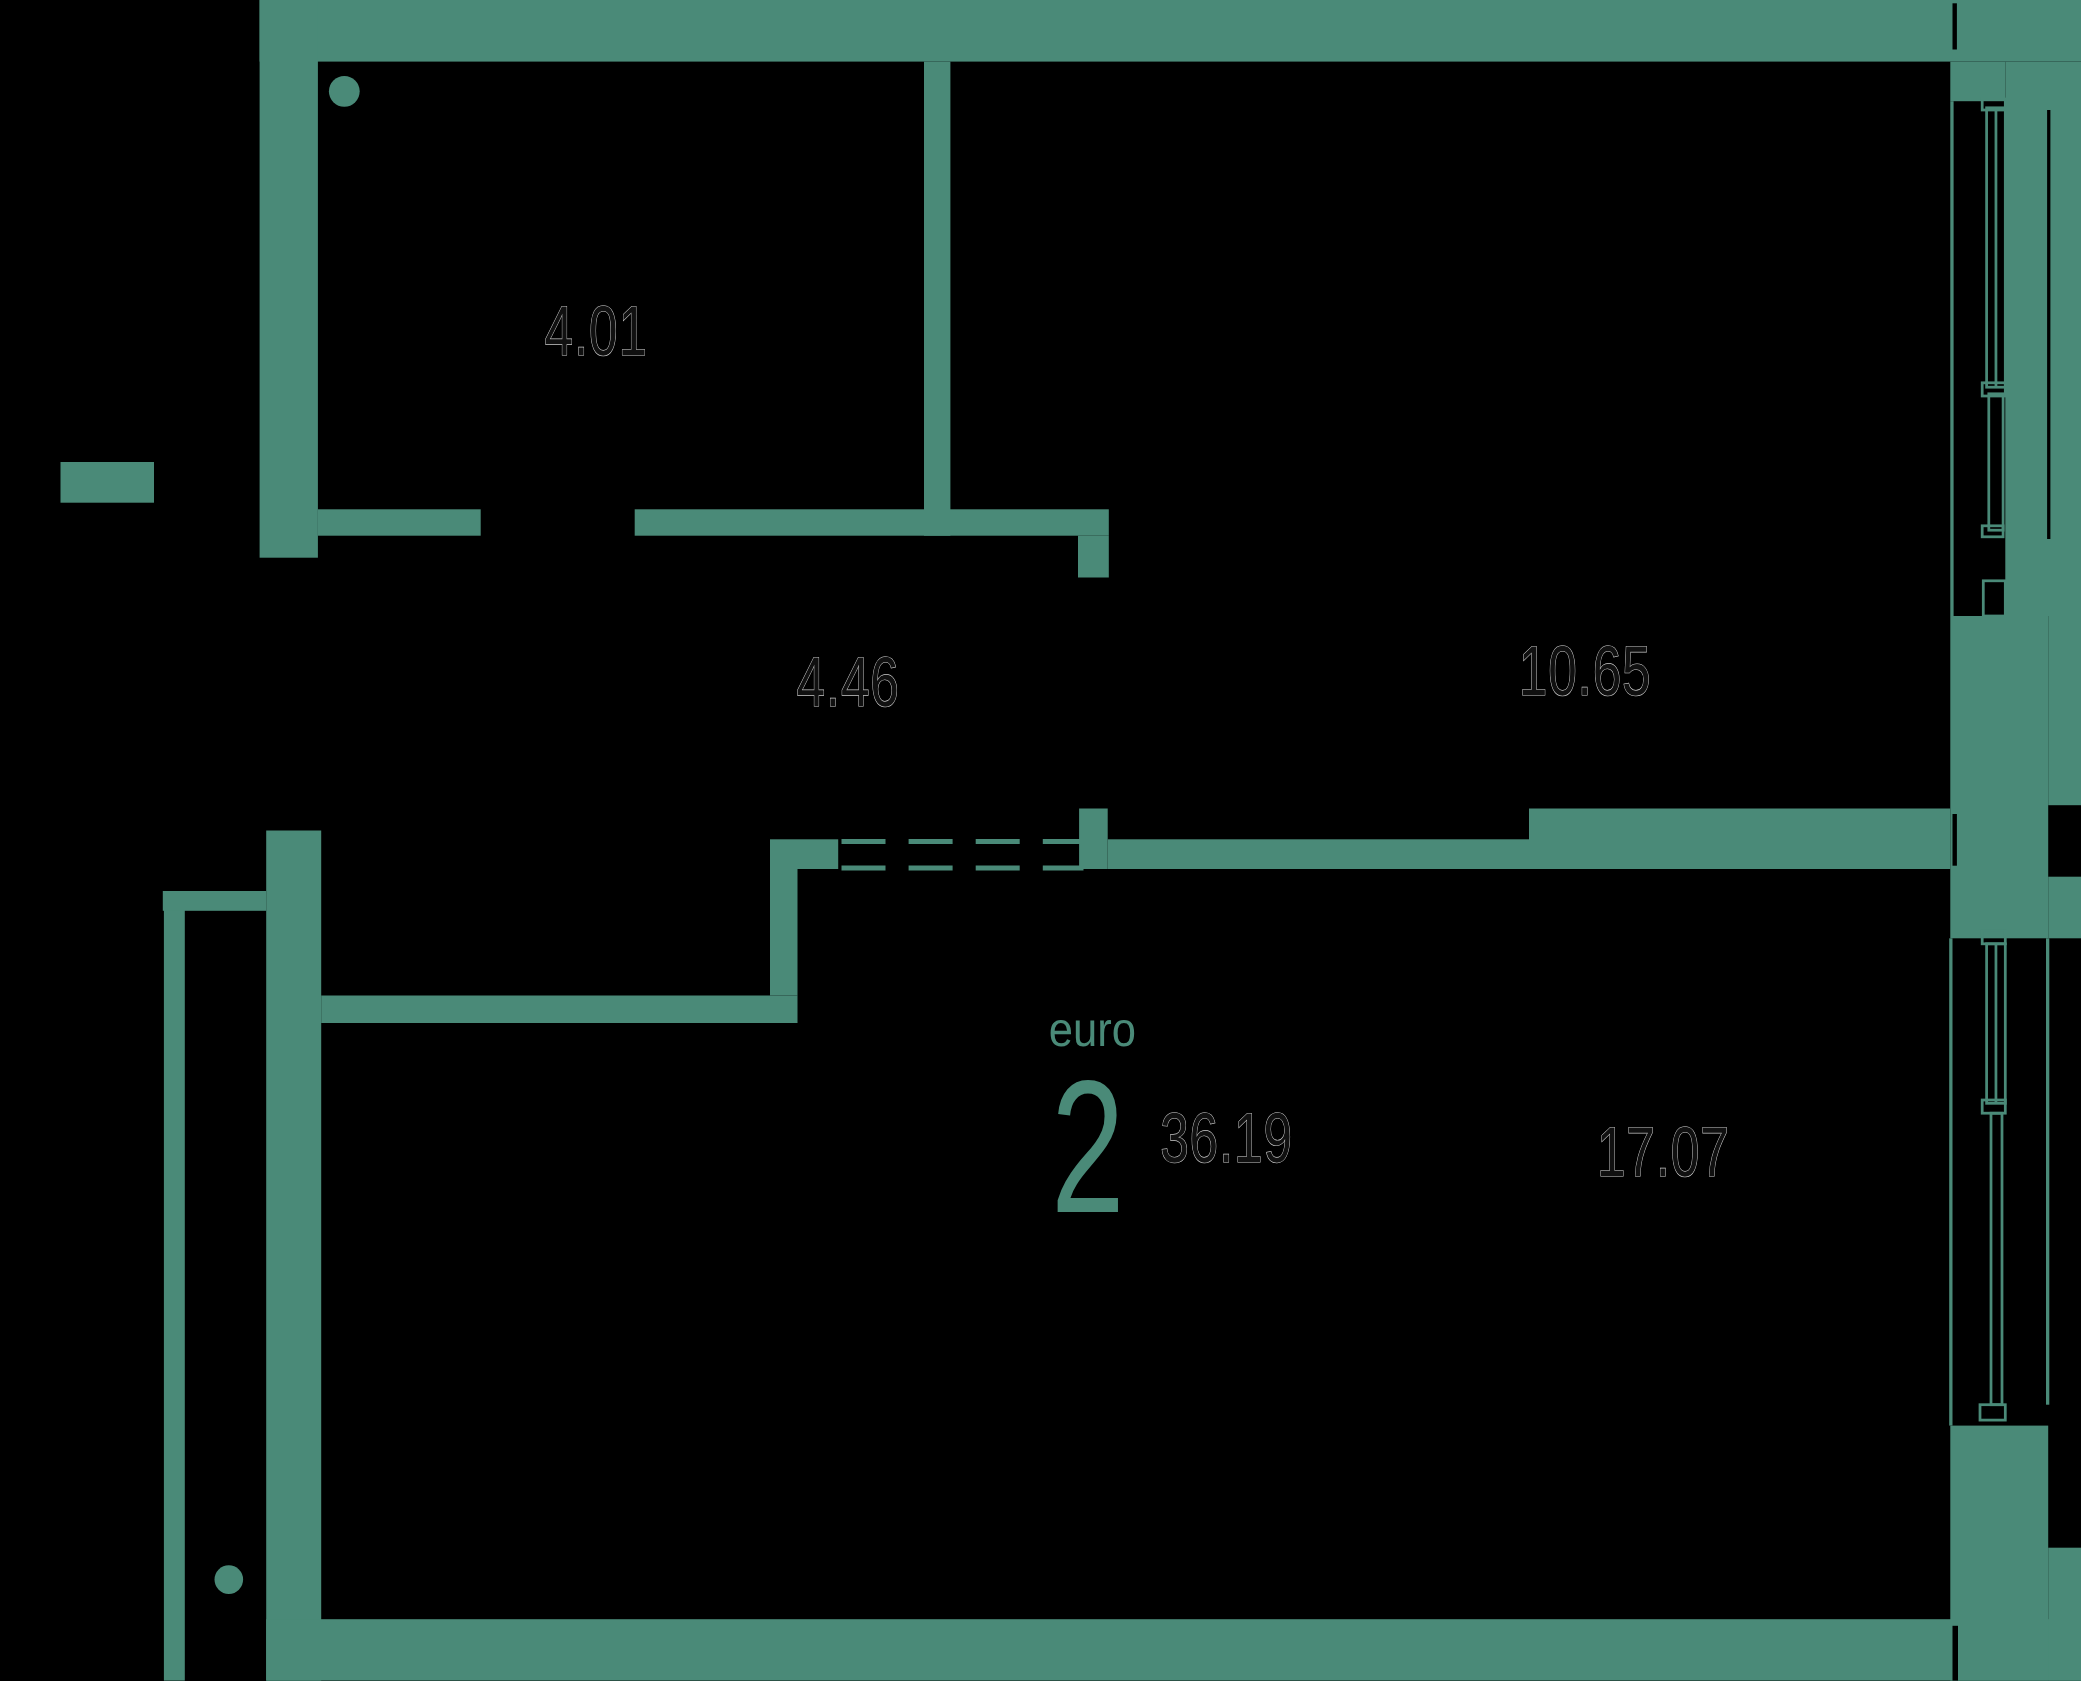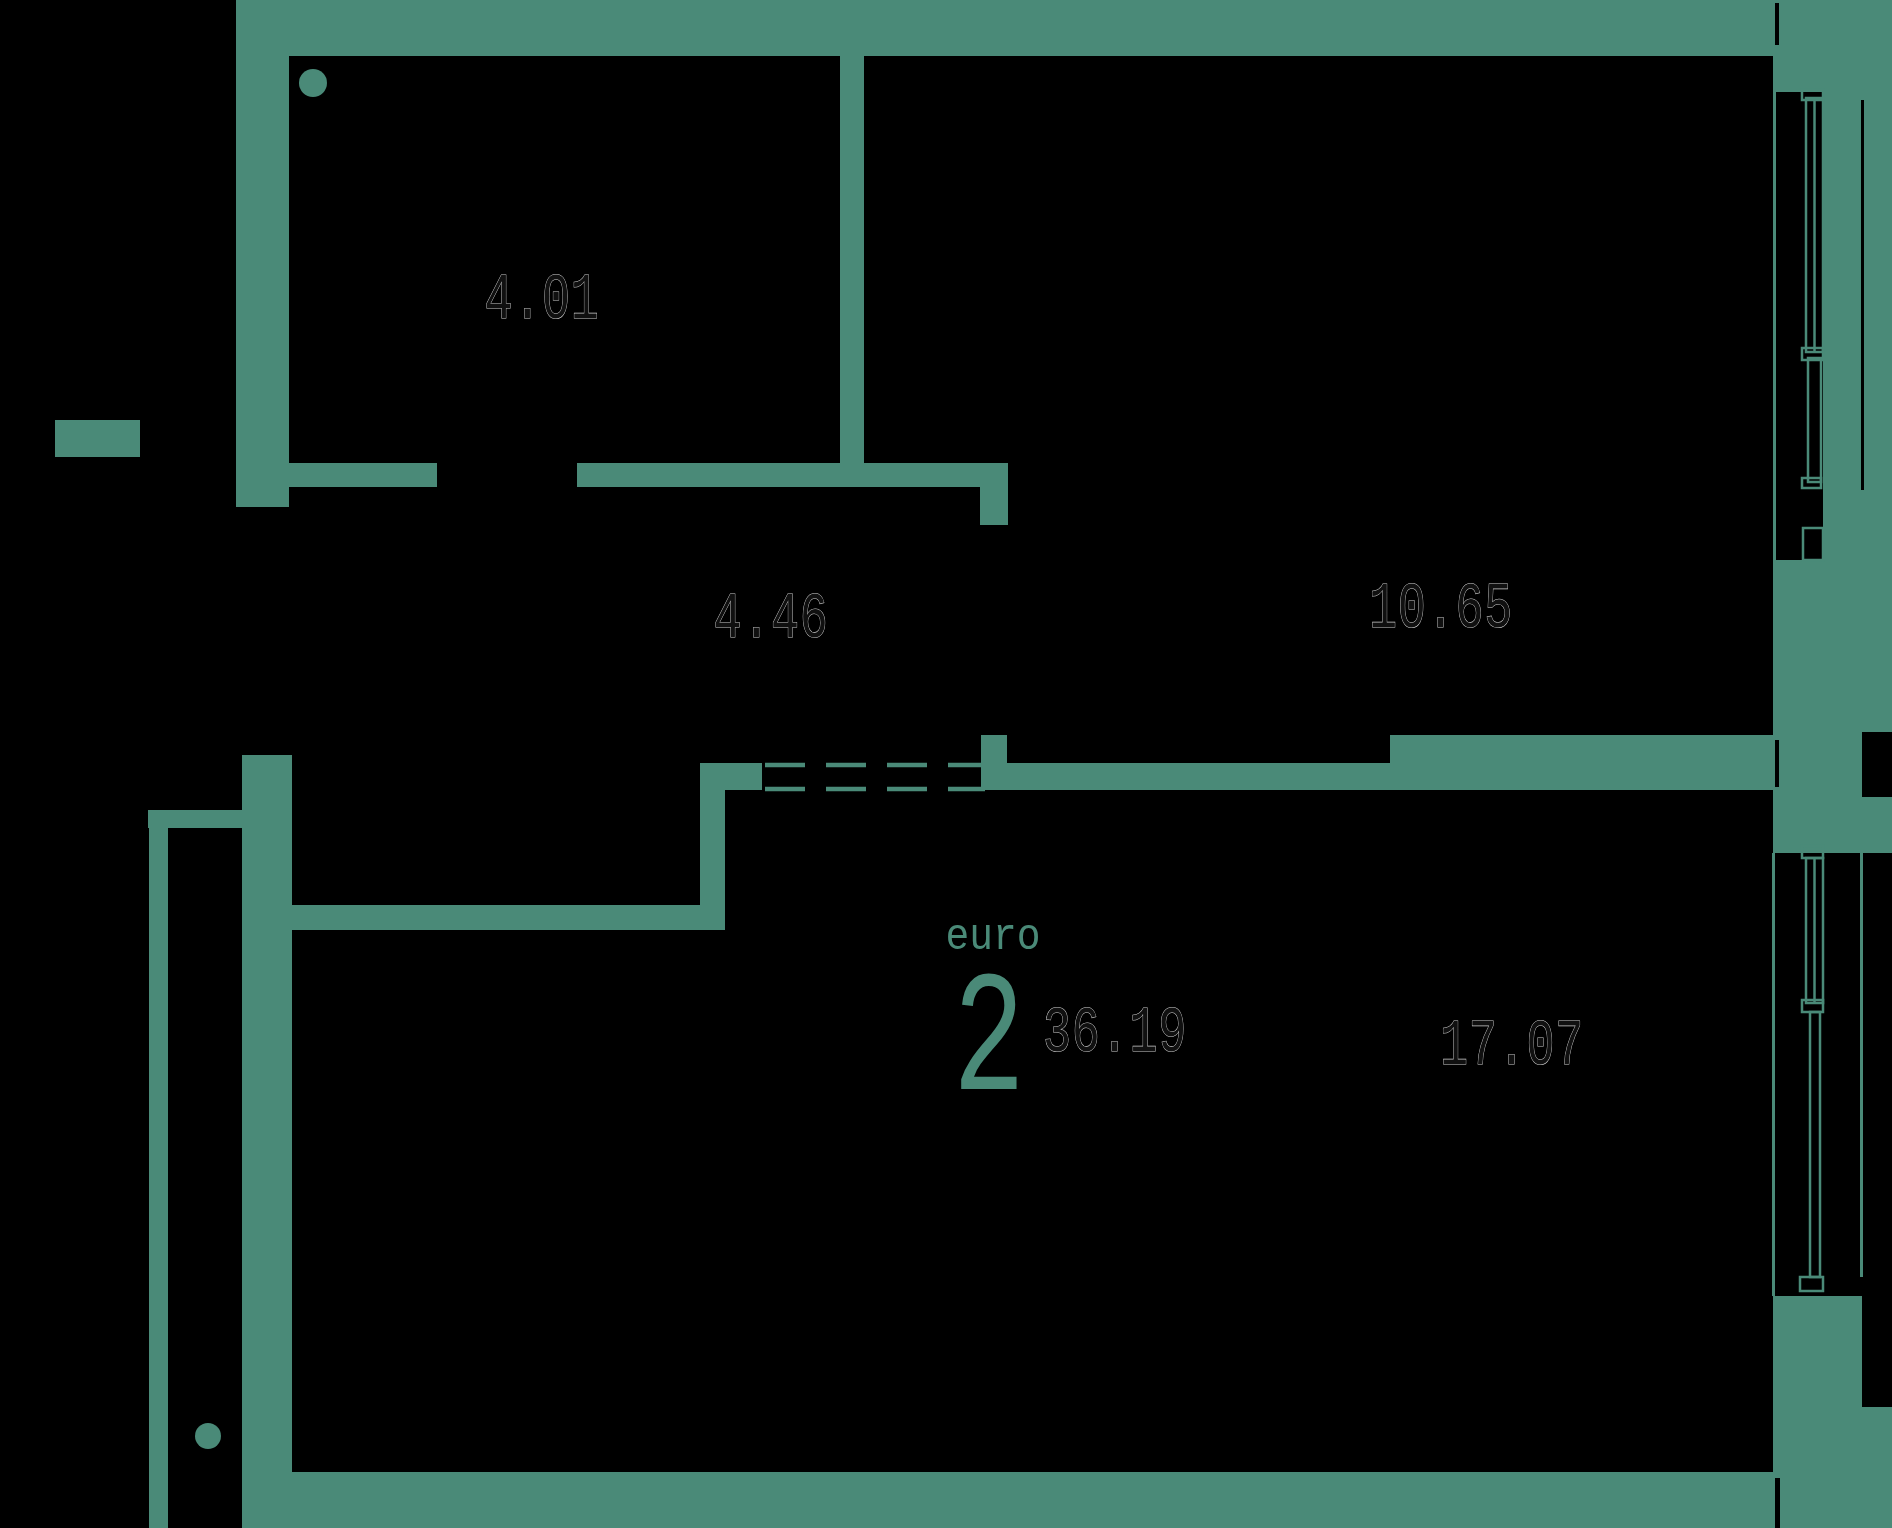--- a/index.html
+++ b/index.html
@@ -1,17 +1,17 @@
 <!DOCTYPE html>
 <html style="--wall: #4a8a78; --bg: #000000; --label-fill: #101010; --label-outline: #c9c9c9;"><head>
 <meta charset="utf-8">
 <style>
   html,body{margin:0;padding:0;background:#000;}
   body{width:1892px;height:1528px;overflow:hidden;font-family:"Liberation Sans","DejaVu Sans",sans-serif;}
-  .plan{position:relative;width:1892px;height:1528px;background:var(--bg,#000);font-family:Liberation Mono, monospace;}
+  .plan{position:relative;width:1892px;height:1528px;background:var(--bg,#000);}
   .plan svg{position:absolute;left:0;top:0;}
   .w{fill:var(--wall,#4a8a78);}
   .b{fill:var(--bg,#000);}
   .glass{fill:none;stroke:var(--wall,#4a8a78);stroke-width:2.5;}
   .dash{stroke:var(--wall,#4a8a78);stroke-width:4.5;stroke-dasharray:40 21;fill:none;}
   .lbl{position:absolute;white-space:nowrap;transform:translate(-50%,-50%) scaleX(0.73);
        font-size:64px;letter-spacing:1px;color:var(--label-fill,#101010);
        -webkit-text-stroke:1.1px var(--label-outline,#c9c9c9);paint-order:stroke fill;}
   .euro-label{position:absolute;white-space:nowrap;transform:translate(-50%,-50%) scaleX(0.9);
        font-size:44px;color:var(--wall,#4a8a78);}

